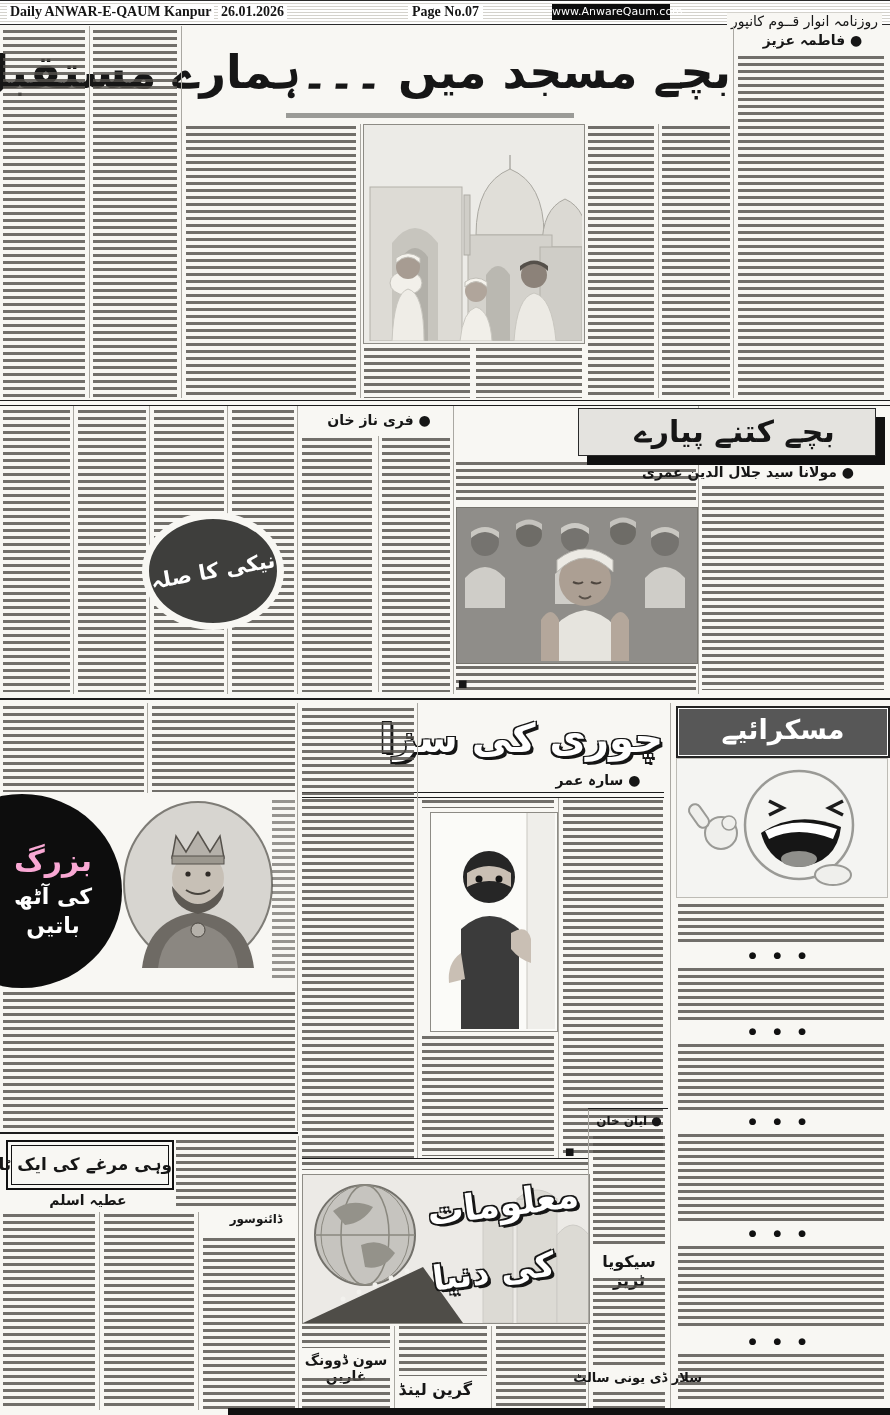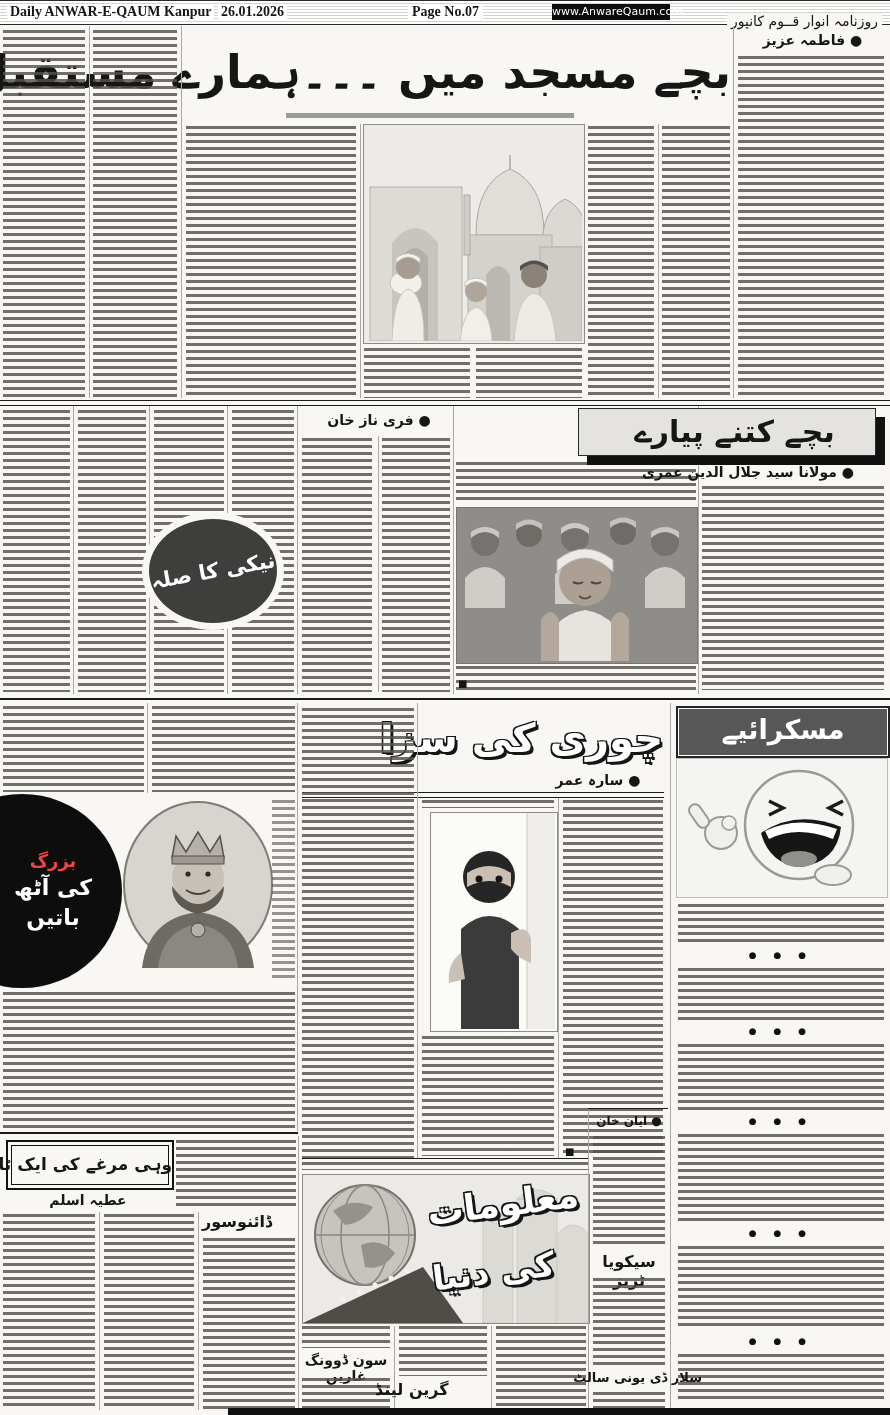--- a/index.html
+++ b/index.html
@@ -206,21 +206,21 @@
   <div class="abs vr" style="left:558px;top:798px;height:360px;"></div>
   <div class="abs txt" style="left:563px;top:800px;width:100px;height:356px;"></div>
   <span class="abs endmark" style="left:565px;top:1146px;">■</span>
 
   <div class="abs vr" style="left:297px;top:703px;height:428px;"></div>
   <div class="abs vr" style="left:147px;top:703px;height:90px;"></div>
   <div class="abs txt" style="left:152px;top:706px;width:143px;height:86px;"></div>
   <div class="abs txt" style="left:3px;top:706px;width:141px;height:86px;"></div>
 
   <div class="abs" style="left:-78px;top:794px;width:200px;height:194px;background:#0d0d0d;border-radius:50%;display:flex;flex-direction:column;align-items:center;justify-content:center;padding-left:62px;box-sizing:border-box;">
-    <span class="ur" style="color:#ef4444;font-size:18px;font-weight:bold;line-height:1.35;">بزرگ</span>
+    <span class="ur" style="color:#f9a8d4;font-size:30px;font-weight:bold;line-height:1.35;">بزرگ</span>
     <span class="ur" style="color:#fff;font-size:22px;font-weight:bold;line-height:1.35;">کی آٹھ</span>
     <span class="ur" style="color:#fff;font-size:22px;font-weight:bold;line-height:1.35;">باتیں</span>
   </div>
 
   <div class="abs" style="left:122px;top:800px;width:152px;height:168px;">
     <svg width="152" height="168" viewBox="0 0 152 168">
       <ellipse cx="76" cy="84" rx="74" ry="82" fill="#d7d5d0" stroke="#7e7c76" stroke-width="2"></ellipse>
       <path d="M20 168 Q26 118 76 112 Q126 118 132 168 Z" fill="#6e6a64"></path>
       <path d="M36 168 Q40 130 76 124 Q112 130 116 168 Z" fill="#8b8781"></path>
       <circle cx="76" cy="78" r="26" fill="#c7c0b6"></circle>
@@ -240,21 +240,21 @@
   <div class="abs" style="left:6px;top:1140px;width:164px;height:46px;border:2px solid #111;outline:1px solid #111;outline-offset:-6px;background:#f8f7f3;">
     <div class="ur" style="font-size:17px;font-weight:bold;text-align:center;line-height:44px;white-space:nowrap;">وہی مرغے کی ایک ٹانگ</div>
   </div>
   <div class="abs ur byline" style="left:6px;top:1192px;width:164px;font-size:14px;">عطیہ اسلم</div>
   <div class="abs txt" style="left:176px;top:1140px;width:120px;height:66px;"></div>
   <div class="abs vr" style="left:99px;top:1212px;height:198px;"></div>
   <div class="abs vr" style="left:198px;top:1212px;height:198px;"></div>
   <div class="abs vr" style="left:298px;top:1136px;height:274px;"></div>
   <div class="abs txt" style="left:3px;top:1214px;width:92px;height:196px;"></div>
   <div class="abs txt" style="left:104px;top:1214px;width:90px;height:196px;"></div>
-  <div class="abs ur" style="left:191px;top:1212px;width:92px;font-size:16px;font-weight:bold;text-align:center;">ڈائنوسور</div>
+  <div class="abs ur" style="left:210px;top:1212px;width:92px;font-size:12px;font-weight:bold;text-align:center;">ڈائنوسور</div>
   <div class="abs txt" style="left:203px;top:1238px;width:92px;height:172px;"></div>
 
   <div class="abs hr" style="left:302px;top:1158px;width:286px;height:1px;"></div>
   <div class="abs txt" style="left:302px;top:1162px;width:286px;height:8px;"></div>
   <div class="abs" style="left:302px;top:1174px;width:286px;height:148px;border:1px solid #8d8b85;background:linear-gradient(135deg,#e7e6e2,#f2f1ed);overflow:hidden;">
     <svg class="abs" width="286" height="148" viewBox="0 0 286 148" style="left:0;top:0;">
       <rect width="286" height="148" fill="#eceae6"></rect>
       <g opacity="0.55" fill="#cfcdc7" stroke="#b3b1ab">
         <rect x="180" y="40" width="30" height="108"></rect>
         <rect x="214" y="24" width="40" height="124"></rect>
@@ -278,21 +278,21 @@
     </svg>
     <div class="abs ur outline-head" style="right:10px;top:8px;font-size:36px;transform:rotate(-7deg);">معلومات</div>
     <div class="abs ur outline-head" style="right:34px;top:76px;font-size:34px;transform:rotate(-7deg);">کی دنیا</div>
   </div>
   <div class="abs vr" style="left:394px;top:1326px;height:84px;"></div>
   <div class="abs vr" style="left:491px;top:1326px;height:84px;"></div>
   <div class="abs txt" style="left:302px;top:1326px;width:88px;height:22px;"></div>
   <div class="abs ur" style="left:298px;top:1352px;width:96px;font-size:14px;font-weight:bold;text-align:center;">سون ڈوونگ غاریں</div>
   <div class="abs txt" style="left:302px;top:1378px;width:88px;height:32px;"></div>
   <div class="abs txt" style="left:399px;top:1326px;width:88px;height:50px;"></div>
-  <div class="abs ur" style="left:375px;top:1380px;width:88px;font-size:16px;font-weight:bold;text-align:left;">گرین لینڈ</div>
+  <div class="abs ur" style="left:384px;top:1380px;width:88px;font-size:16px;font-weight:bold;text-align:right;">گرین لینڈ</div>
   <div class="abs txt" style="left:496px;top:1326px;width:90px;height:84px;"></div>
 
   <div class="abs hr" style="left:588px;top:1108px;width:80px;height:1px;"></div>
   <div class="abs vr" style="left:588px;top:1110px;height:300px;"></div>
   <div class="abs ur byline" style="left:592px;top:1114px;width:74px;font-size:12px;">● ایان خان</div>
   <div class="abs txt" style="left:593px;top:1136px;width:72px;height:112px;"></div>
   <div class="abs ur" style="left:590px;top:1252px;width:78px;font-size:16px;font-weight:bold;text-align:center;">سیکویا ٹریز</div>
   <div class="abs txt" style="left:593px;top:1278px;width:72px;height:88px;"></div>
   <div class="abs ur" style="left:620px;top:1370px;width:82px;font-size:13px;font-weight:bold;text-align:center;white-space:nowrap;">سلار ڈی یونی سالٹ</div>
   <div class="abs txt" style="left:593px;top:1392px;width:72px;height:16px;"></div>

